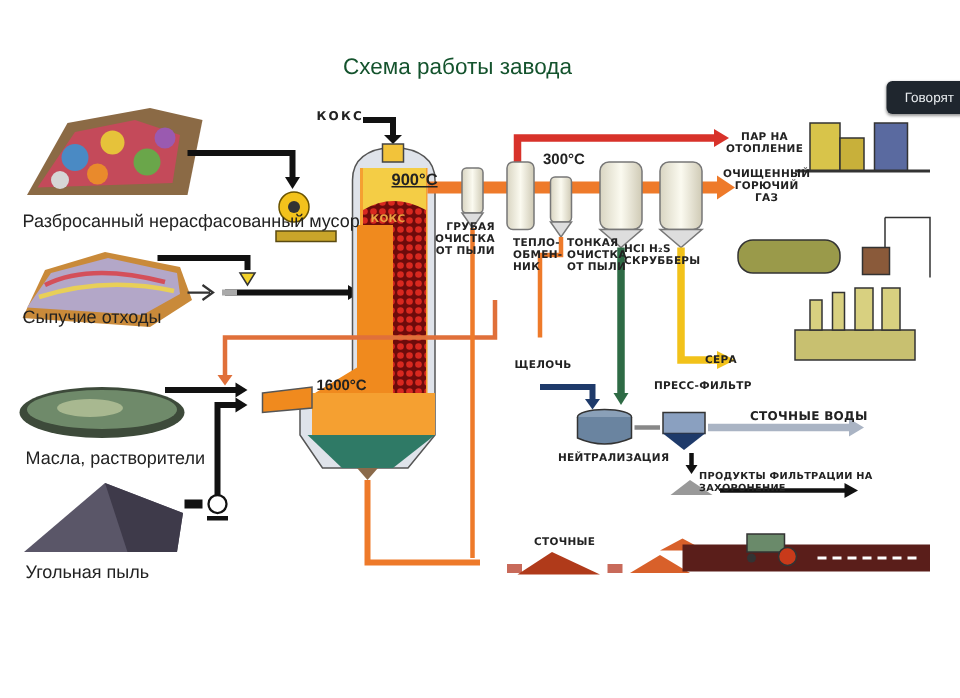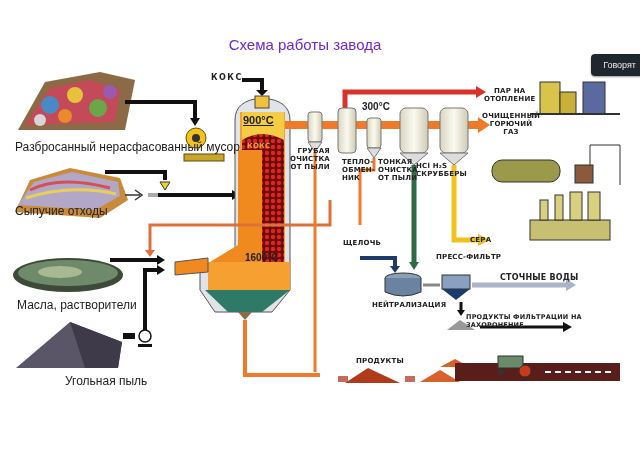--- a/index.html
+++ b/index.html
@@ -1,18 +1,18 @@
 <!DOCTYPE html>
 <html><head>
 <meta charset="utf-8">
 <style>
   html,body{margin:0;padding:0;background:#fff;}
   body{width:640px;height:465px;position:relative;overflow:hidden;font-family:"DejaVu Sans",sans-serif;}
   .abs{position:absolute;}
-  .title{left:0;top:36px;width:610px;text-align:center;font-family:"Liberation Sans",sans-serif;font-size:15px;color:#6d28d9;}
+  .title{left:0;top:36px;width:610px;text-align:center;font-family:"Liberation Sans",sans-serif;font-size:15px;color:#14532d;}
   .src-label{font-family:"Liberation Sans",sans-serif;font-size:12px;color:#222;}
   .lbl{font-family:"DejaVu Sans",sans-serif;font-size:7px;font-weight:bold;color:#222;line-height:8px;letter-spacing:.2px;}
   .temp{font-family:"Liberation Sans",sans-serif;font-size:11px;font-weight:bold;color:#222;}
   .tooltip{right:-6px;top:54px;background:#1f262e;color:#e8ecef;border-radius:4px;font-family:"Liberation Sans",sans-serif;font-size:9px;padding:6px 10px 6px 12px;box-shadow:0 1px 2px rgba(0,0,0,.4);}
   svg{position:absolute;left:0;top:0;}
 </style>
 </head>
 <body>
 
 <div class="abs title">Схема работы завода</div>
@@ -184,26 +184,26 @@
   <g>
     <rect x="498" y="356" width="25" height="12" fill="#6a8a6a" stroke="#333"></rect>
     <circle cx="525" cy="371" r="6" fill="#c83a1a" stroke="#333"></circle>
     <circle cx="501" cy="372" r="3" fill="#333"></circle>
   </g>
 </svg>
 
 <div class="abs src-label" style="left:15px;top:140px;">Разбросанный нерасфасованный мусор</div>
 <div class="abs src-label" style="left:15px;top:204px;">Сыпучие отходы</div>
 <div class="abs src-label" style="left:17px;top:298px;">Масла, растворители</div>
-<div class="abs src-label" style="left:17px;top:374px;margin-left:48px;">Угольная пыль</div>
+<div class="abs src-label" style="left:17px;top:374px;">Угольная пыль</div>
 
 <div class="abs lbl" style="left:211px;top:74px;font-size:8px;letter-spacing:1.5px;">КОКС</div>
-<div class="abs temp" style="left:243px;top:114px;text-decoration:underline;">900°C</div>
+<div class="abs temp" style="left:261px;top:114px;text-decoration:underline;">900°C</div>
 <div class="abs lbl" style="left:247px;top:142px;color:#e8a040;">КОКС</div>
-<div class="abs temp" style="left:211px;top:252px;font-size:10px;margin-left:34px;">1600°C</div>
+<div class="abs temp" style="left:211px;top:252px;font-size:10px;">1600°C</div>
 
 <div class="abs lbl" style="left:290px;top:147px;text-align:right;">
   <div>ГРУБАЯ</div>
   <div>ОЧИСТКА</div>
   <div>ОТ ПЫЛИ</div>
 </div>
 <div class="abs lbl" style="left:342px;top:158px;">
   <div>ТЕПЛО-</div>
   <div>ОБМЕН-</div>
   <div>НИК</div>
@@ -227,13 +227,13 @@
   <div>ОЧИЩЕННЫЙ</div>
   <div>ГОРЮЧИЙ</div>
   <div>ГАЗ</div>
 </div>
 <div class="abs lbl" style="left:470px;top:236px;">СЕРА</div>
 <div class="abs lbl" style="left:343px;top:239px;">ЩЕЛОЧЬ</div>
 <div class="abs lbl" style="left:372px;top:301px;">НЕЙТРАЛИЗАЦИЯ</div>
 <div class="abs lbl" style="left:436px;top:253px;">ПРЕСС-ФИЛЬТР</div>
 <div class="abs lbl" style="left:500px;top:274px;font-size:8px;">СТОЧНЫЕ ВОДЫ</div>
 <div class="abs lbl" style="left:466px;top:313px;font-size:6.5px;">ПРОДУКТЫ ФИЛЬТРАЦИИ НА ЗАХОРОНЕНИЕ</div>
-<div class="abs lbl" style="left:356px;top:357px;">ПРОДУКТЫ</div>
+<div class="abs lbl" style="left:356px;top:357px;">СТОЧНЫЕ</div>
 
 </body></html>

